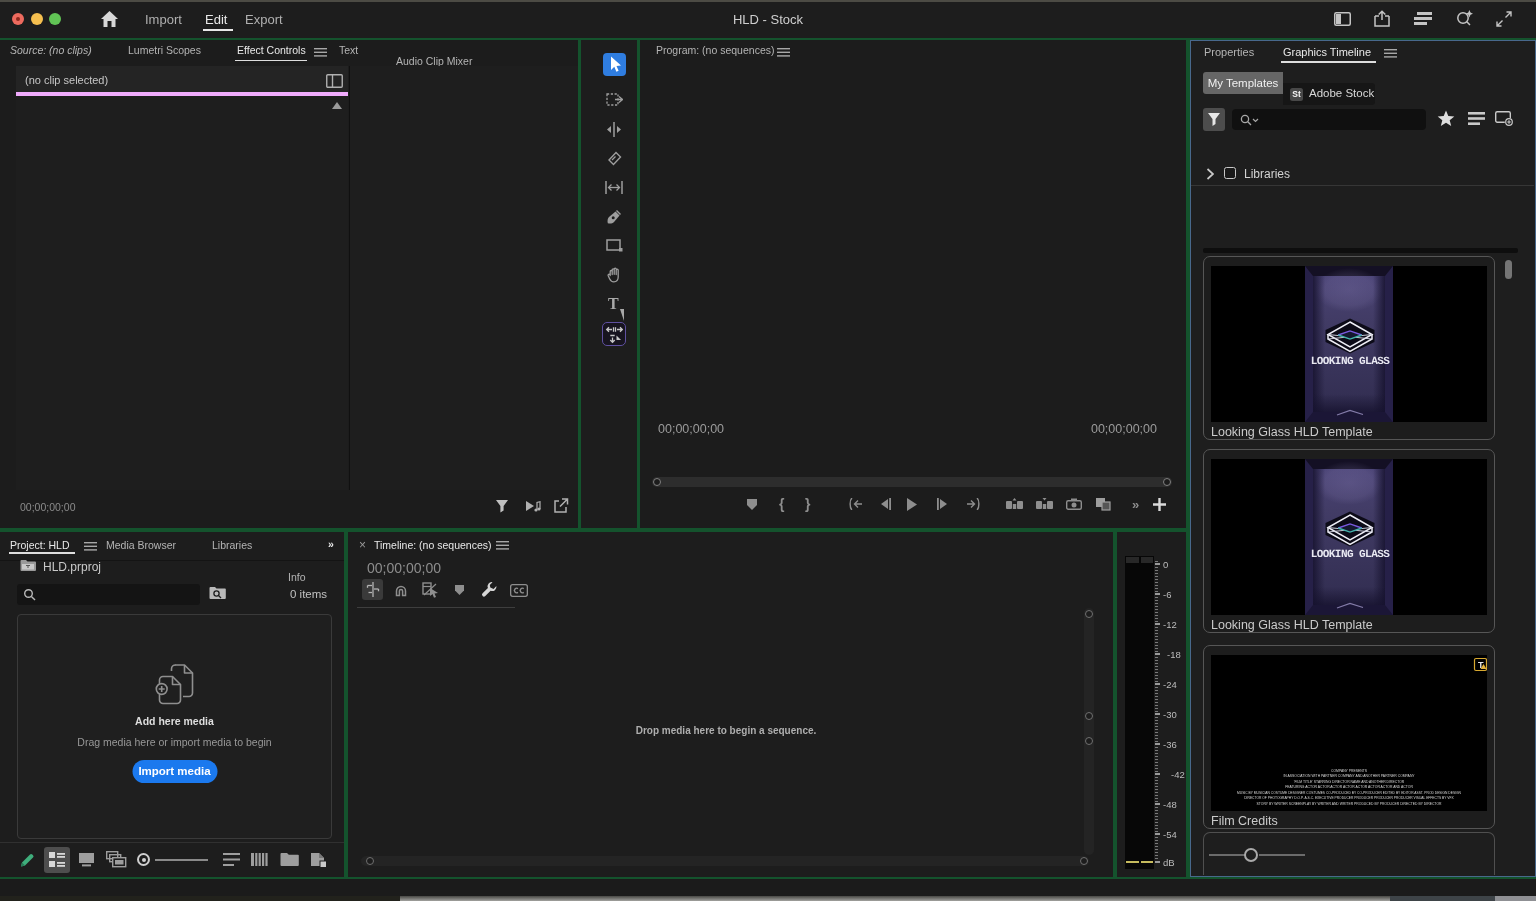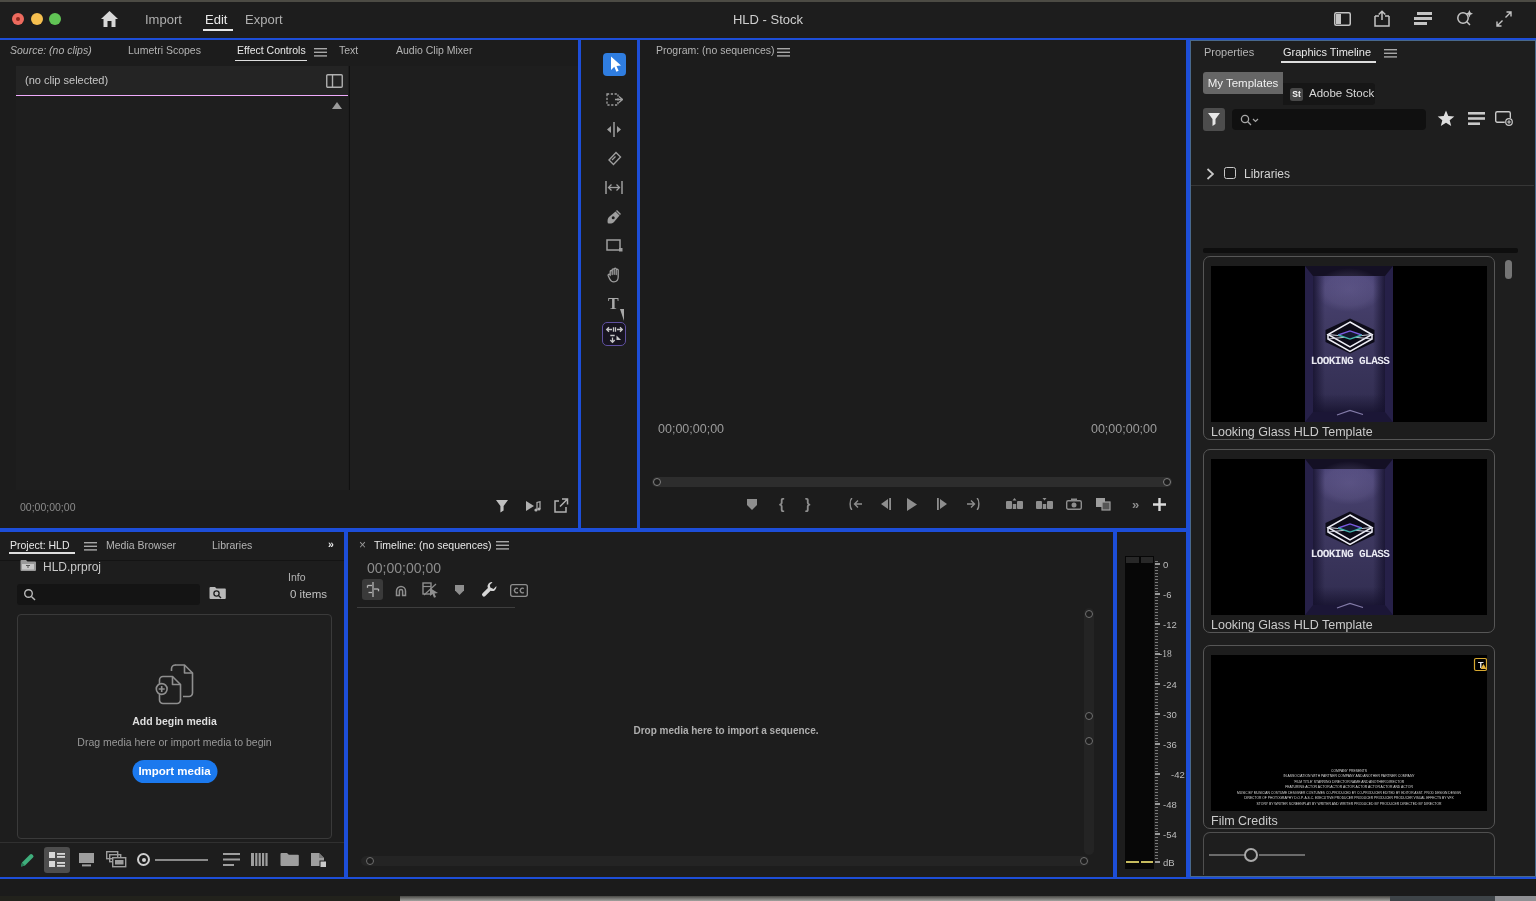--- a/index.html
+++ b/index.html
@@ -1,17 +1,17 @@
 <!DOCTYPE html>
 <html><head>
 <meta charset="utf-8">
 <style>
   html,body{margin:0;padding:0;background:#0a0a0a;}
   *{box-sizing:border-box;}
-  #app{position:relative;width:1536px;height:901px;background:#1d4ed8;overflow:hidden;
+  #app{position:relative;width:1536px;height:901px;background:#14532d;overflow:hidden;
        font-family:"Liberation Sans",sans-serif;-webkit-font-smoothing:antialiased;}
   .abs{position:absolute;}
   .txt{color:#b4b4b4;font-size:10.5px;white-space:nowrap;}
   .w{color:#e8e8e8;}
   svg{display:block;}
 </style>
 </head>
 <body>
 <div id="app">
 
@@ -68,23 +68,23 @@
     <div class="abs txt w" style="left:237px;top:4px;">Effect Controls</div>
     <div class="abs" style="left:235px;top:19.5px;width:72px;height:1.5px;background:#dedede;"></div>
     <div class="abs" style="left:314px;top:8px;">
         <svg width="13" height="9" viewBox="0 0 13 9">
           <rect y="0" width="13" height="1.4" fill="#a8a8a8"></rect>
           <rect y="3.6" width="13" height="1.4" fill="#a8a8a8"></rect>
           <rect y="7.2" width="13" height="1.4" fill="#a8a8a8"></rect>
         </svg>
       </div>
     <div class="abs txt" style="left:339px;top:4px;">Text</div>
-    <div class="abs txt" style="left:396px;top:4px;">Audio Clip Mixer</div>
-
-    <div class="abs" style="left:16px;top:26px;width:332px;height:30px;background:#242424;border-bottom:1px solid #f0abfc;">
+    <div class="abs txt" style="left:396px;top:15px;">Audio Clip Mixer</div>
+
+    <div class="abs" style="left:16px;top:26px;width:332px;height:30px;background:#242424;border-bottom:4px solid #f0abfc;">
       <div class="abs txt" style="left:9px;top:8px;font-size:11px;color:#c6c6c6;">(no clip selected)</div>
       <div class="abs" style="left:310px;top:8px;">
           <svg width="17" height="14" viewBox="0 0 17 14">
             <rect x="0.75" y="0.75" width="15.5" height="12.5" rx="1" fill="none" stroke="#b0b0b0" stroke-width="1.4"></rect>
             <line x1="6.5" y1="1" x2="6.5" y2="13" stroke="#b0b0b0" stroke-width="1.4"></line>
           </svg>
         </div>
     </div>
     <div class="abs" style="left:16px;top:56px;width:332px;height:394px;background:#1e1e1e;">
       <div class="abs" style="right:6px;top:6px;width:0;height:0;border-left:5px solid transparent;border-right:5px solid transparent;border-bottom:7px solid #9a9a9a;"></div>
@@ -282,21 +282,21 @@
 <path d="M21 2 H30.5 L38.5 10 V30 a3.5 3.5 0 0 1 -3.5 3.5 H29"></path>
 <path d="M17.5 8 V6 a4 4 0 0 1 4 -4"></path>
 <path d="M30.5 2 V10 H38.5"></path>
 <path d="M9 13.5 H18.5 L26.5 21.5 V37 a3.5 3.5 0 0 1 -3.5 3.5 H9 a3.5 3.5 0 0 1 -3.5 -3.5 V17 a3.5 3.5 0 0 1 3.5 -3.5 Z"></path>
 <path d="M18.5 13.5 V21.5 H26.5"></path>
 <circle cx="7.7" cy="26" r="5.4" fill="#1f1f1f"></circle>
 <path d="M7.7 23 v6 M4.7 26 h6"></path>
 </g>
           </svg>
         </div>
-      <div class="abs txt" style="left:50%;top:100px;transform:translateX(-50%);font-weight:bold;font-size:10.5px;color:#dedede;">Add begin media</div>
+      <div class="abs txt" style="left:50%;top:100px;transform:translateX(-50%);font-weight:bold;font-size:10.5px;color:#dedede;">Add here media</div>
       <div class="abs txt" style="left:50%;top:121px;transform:translateX(-50%);font-size:10.5px;color:#989898;">Drag media here or import media to begin</div>
       <div class="abs" style="left:50%;top:145px;transform:translateX(-50%);width:85px;height:23px;background:#1b79ee;border-radius:12px;color:#fff;font-weight:bold;font-size:11.5px;text-align:center;line-height:23px;">Import media</div>
     </div>
     <div class="abs" style="left:0;top:310px;width:344px;height:1px;background:#303030;"></div>
     <div class="abs" style="left:0;top:311px;width:344px;height:34px;">
 <svg class="abs" style="left:18px;top:8px;" width="18" height="18" viewBox="0 0 18 18">
           <path d="M3 15 L4 11.5 L12 3.5 a1.6 1.6 0 0 1 2.3 0 L15 4.2 a1.6 1.6 0 0 1 0 2.3 L7 14.5 L3.5 15.5 Z" fill="#3fae7c"></path>
           <path d="M3 15 L4 11.5 L6.8 14.2 L3.5 15.5 Z" fill="#2a7a57"></path>
         </svg>
 <div class="abs" style="left:44px;top:4px;width:26px;height:26px;background:#4e4e4e;border-radius:3px;"></div>
@@ -379,21 +379,21 @@
         </svg>
 <svg class="abs" style="left:119px;top:3px;" width="17" height="17" viewBox="0 0 17 17">
           <path d="M11.5 1.2 a4.2 4.2 0 0 0 -4.6 5.8 L1.6 12.3 a1.9 1.9 0 0 0 2.7 2.7 L9.6 9.7 a4.2 4.2 0 0 0 5.8 -4.6 L12.6 7.9 L9.3 6.6 L8.8 3.9 Z" fill="#d6d6d6"></path>
         </svg>
 <svg class="abs" style="left:148px;top:6px;" width="18" height="13" viewBox="0 0 18 13">
           <rect x="0.65" y="0.65" width="16.7" height="11.7" rx="2" fill="none" stroke="#8e8e8e" stroke-width="1.3"></rect>
           <path d="M8 4.6 a2.3 2.3 0 1 0 0 3.8 M13.8 4.6 a2.3 2.3 0 1 0 0 3.8" fill="none" stroke="#8e8e8e" stroke-width="1.4"></path>
         </svg>
       </div>
     <div class="abs" style="left:9px;top:75px;width:158px;height:1px;background:#3e3e3e;"></div>
-    <div class="abs txt" style="left:378px;top:193px;transform:translateX(-50%);font-weight:bold;font-size:10px;color:#aeaeae;">Drop media here to import a sequence.</div>
+    <div class="abs txt" style="left:378px;top:193px;transform:translateX(-50%);font-weight:bold;font-size:10px;color:#aeaeae;">Drop media here to begin a sequence.</div>
 
     <div class="abs" style="left:736px;top:76px;width:10px;height:247px;background:#242424;border-radius:5px;"></div>
     <div class="abs" style="left:737px;top:78px;width:8px;height:8px;border-radius:50%;border:1.2px solid #6f6f6f;background:#1d1d1d;box-sizing:border-box;"></div>
     <div class="abs" style="left:737px;top:180px;width:8px;height:8px;border-radius:50%;border:1.2px solid #6f6f6f;background:#1d1d1d;"></div>
     <div class="abs" style="left:737px;top:205px;width:8px;height:8px;border-radius:50%;border:1.2px solid #6f6f6f;background:#1d1d1d;"></div>
 
     <div class="abs" style="left:13px;top:324px;width:728px;height:10px;background:#242424;border-radius:5px;"></div>
     <div class="abs" style="left:18px;top:325px;width:8px;height:8px;border-radius:50%;border:1.2px solid #6f6f6f;background:#1d1d1d;"></div>
     <div class="abs" style="left:732px;top:325px;width:8px;height:8px;border-radius:50%;border:1.2px solid #6f6f6f;background:#1d1d1d;"></div>
   </div>
@@ -406,21 +406,21 @@
     <div class="abs" style="left:24px;top:329px;width:12px;height:2px;background:#c6bb5e;"></div>
     <div class="abs" style="left:38px;top:24px;width:30px;height:320px;">
         <div class="abs" style="left:0;top:5px;width:2.5px;height:302px;background:repeating-linear-gradient(to bottom,#7a7a7a 0,#7a7a7a 1px,transparent 1px,transparent 3px);"></div>
         <div class="abs" style="left:0;top:7px;width:5px;height:1.5px;background:#9a9a9a;"></div>
         <div class="abs" style="left:8px;top:3px;font-size:9.5px;color:#bcbcbc;font-family:'Liberation Sans',sans-serif;">0</div>
         <div class="abs" style="left:0;top:37px;width:5px;height:1.5px;background:#9a9a9a;"></div>
         <div class="abs" style="left:8px;top:33px;font-size:9.5px;color:#bcbcbc;font-family:'Liberation Sans',sans-serif;">-6</div>
         <div class="abs" style="left:0;top:67px;width:5px;height:1.5px;background:#9a9a9a;"></div>
         <div class="abs" style="left:8px;top:63px;font-size:9.5px;color:#bcbcbc;font-family:'Liberation Sans',sans-serif;">-12</div>
         <div class="abs" style="left:0;top:97px;width:5px;height:1.5px;background:#9a9a9a;"></div>
-        <div class="abs" style="left:4px;top:93px;font-size:9.5px;color:#bcbcbc;font-family:Liberation Serif, serif;text-align:right;">-18</div>
+        <div class="abs" style="left:12px;top:93px;font-size:9.5px;color:#bcbcbc;font-family:Liberation Sans, sans-serif;text-align:right;">-18</div>
         <div class="abs" style="left:0;top:127px;width:5px;height:1.5px;background:#9a9a9a;"></div>
         <div class="abs" style="left:8px;top:123px;font-size:9.5px;color:#bcbcbc;font-family:'Liberation Sans',sans-serif;">-24</div>
         <div class="abs" style="left:0;top:157px;width:5px;height:1.5px;background:#9a9a9a;"></div>
         <div class="abs" style="left:8px;top:153px;font-size:9.5px;color:#bcbcbc;font-family:'Liberation Sans',sans-serif;">-30</div>
         <div class="abs" style="left:0;top:187px;width:5px;height:1.5px;background:#9a9a9a;"></div>
         <div class="abs" style="left:8px;top:183px;font-size:9.5px;color:#bcbcbc;font-family:'Liberation Sans',sans-serif;">-36</div>
         <div class="abs" style="left:0;top:217px;width:5px;height:1.5px;background:#9a9a9a;"></div>
         <div class="abs" style="left:8px;top:213px;font-size:9.5px;color:#bcbcbc;font-family:'Liberation Sans',sans-serif;margin-left:8px;">-42</div>
         <div class="abs" style="left:0;top:247px;width:5px;height:1.5px;background:#9a9a9a;"></div>
         <div class="abs" style="left:8px;top:243px;font-size:9.5px;color:#bcbcbc;font-family:'Liberation Sans',sans-serif;">-48</div>

